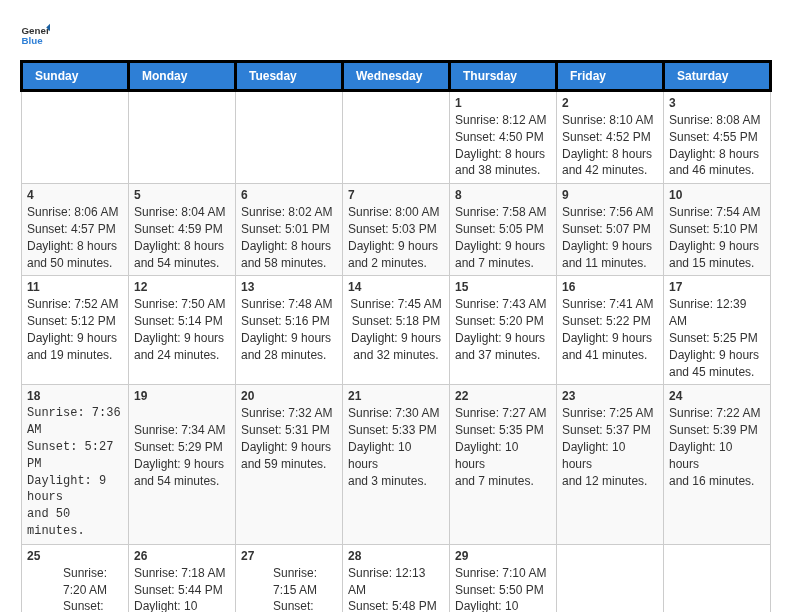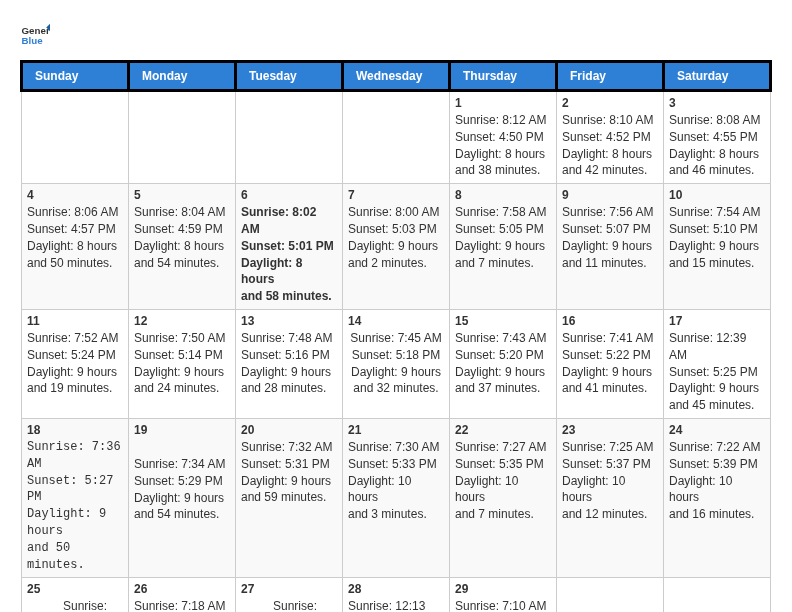--- a/index.html
+++ b/index.html
@@ -149,21 +149,21 @@
         </td>
         <td>
           <span class="day-number">5</span>
           <div class="day-info" style="white-space: pre-line;">Sunrise: 8:04 AM
 Sunset: 4:59 PM
 Daylight: 8 hours
 and 54 minutes.</div>
         </td>
         <td>
           <span class="day-number">6</span>
-          <div class="day-info" style="white-space: pre-line; font-weight: bold;">Sunrise: 8:02 AM
+          <div class="day-info" style="white-space: pre-line;">Sunrise: 8:02 AM
 Sunset: 5:01 PM
 Daylight: 8 hours
 and 58 minutes.</div>
         </td>
         <td>
           <span class="day-number">7</span>
           <div class="day-info" style="white-space: pre-line;">Sunrise: 8:00 AM
 Sunset: 5:03 PM
 Daylight: 9 hours
 and 2 minutes.</div>
@@ -187,21 +187,21 @@
           <div class="day-info" style="white-space: pre-line;">Sunrise: 7:54 AM
 Sunset: 5:10 PM
 Daylight: 9 hours
 and 15 minutes.</div>
         </td>
       </tr>
       <tr>
         <td>
           <span class="day-number">11</span>
           <div class="day-info" style="white-space: pre-line;">Sunrise: 7:52 AM
-Sunset: 5:24 PM
+Sunset: 5:12 PM
 Daylight: 9 hours
 and 19 minutes.</div>
         </td>
         <td>
           <span class="day-number">12</span>
           <div class="day-info" style="white-space: pre-line;">Sunrise: 7:50 AM
 Sunset: 5:14 PM
 Daylight: 9 hours
 and 24 minutes.</div>
         </td>

